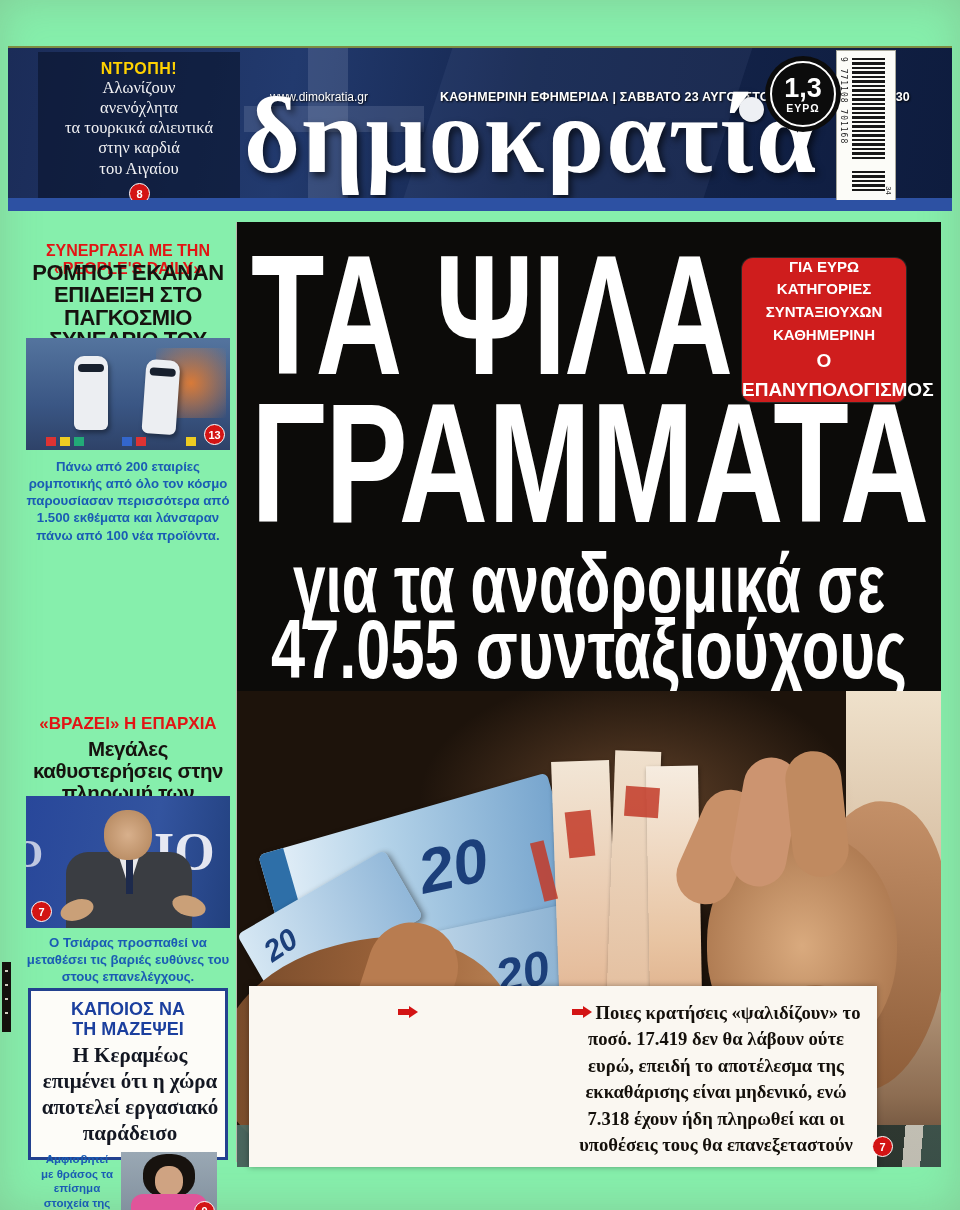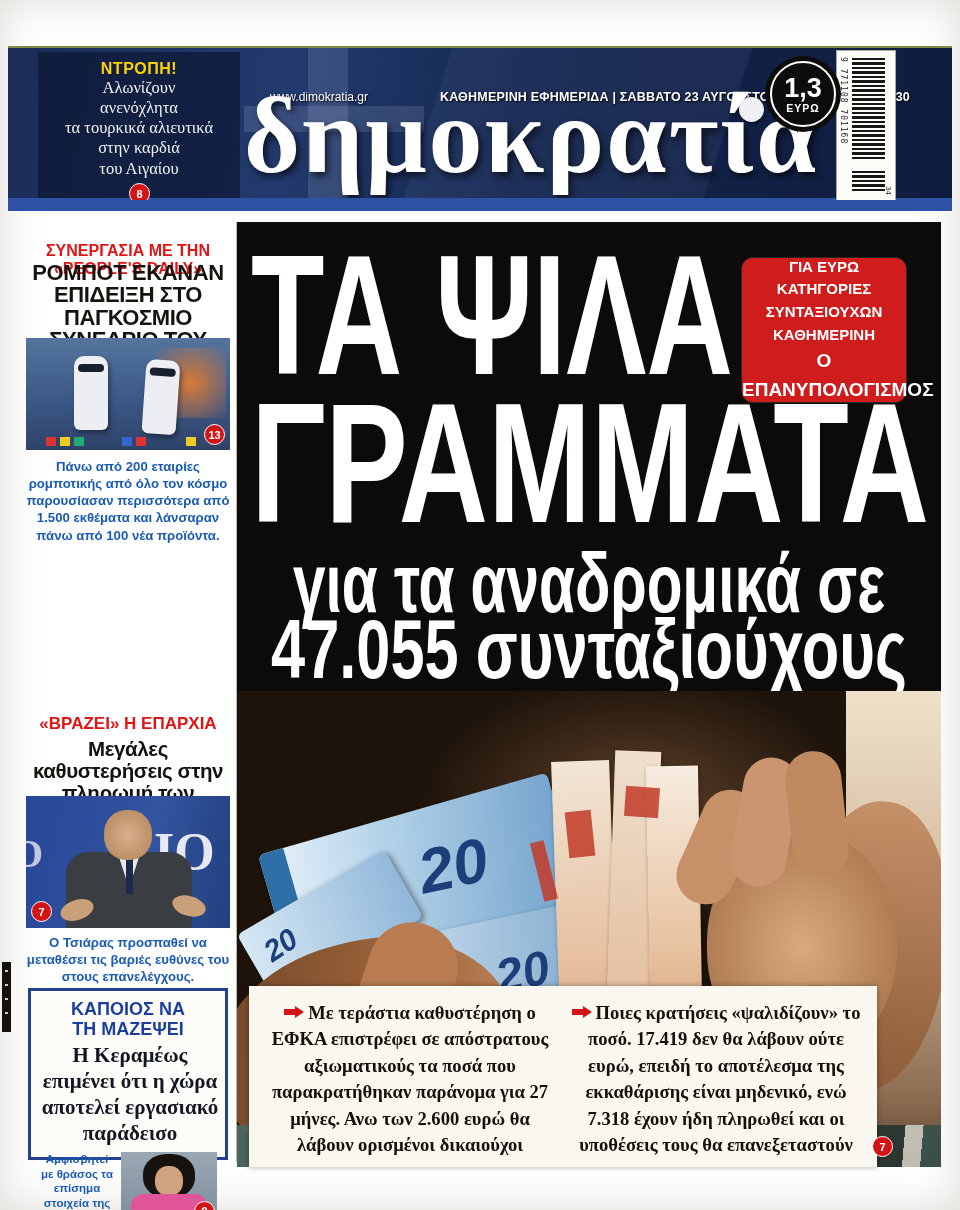--- a/index.html
+++ b/index.html
@@ -1,16 +1,16 @@
 <!DOCTYPE html>
 <html><head>
 <meta charset="utf-8">
 <style>
   html,body{margin:0;padding:0;background:#d8d4c8;}
-  #page{position:relative;width:960px;height:1210px;background:#ffffff;overflow:hidden;
+  #page{position:relative;width:960px;height:1210px;background:#86efac;overflow:hidden;
         font-family:"Liberation Sans",sans-serif;box-shadow:inset 0 0 40px rgba(120,110,90,.25);}
   .abs{position:absolute;}
 
   
   #masthead{left:8px;top:46px;width:944px;height:152px;
     background:linear-gradient(100deg,#1b2c58 0%,#223a6e 30%,#15264e 55%,#0e1c3e 100%);
     border-top:2px solid #7d8c42;overflow:hidden;}
   .flag-bar{position:absolute;background:rgba(210,220,240,.14);}
   #bluestrip{left:8px;top:198px;width:944px;height:13px;background:#2d51a3;}
   #shamebox{left:30px;top:4px;width:202px;height:146px;background:rgba(9,18,42,.6);text-align:center;padding-top:8px;box-sizing:border-box;}
@@ -252,20 +252,20 @@
     <div class="skin" style="left:-20px;top:250px;width:300px;height:220px;background:linear-gradient(110deg,#6e4426,#a0663c 60%,#c08a5c);transform:rotate(-14deg);"></div>
     <div class="skin" style="left:120px;top:230px;width:90px;height:160px;background:#b87c50;transform:rotate(18deg);border-radius:44px;"></div>
     <div class="skin" style="left:30px;top:330px;width:120px;height:70px;background:#935f38;transform:rotate(-20deg);border-radius:36px;"></div>
 
     <div class="cloth"></div>
     <div class="badge" style="right:48px;bottom:10px;">7</div>
   </div>
 
   <div id="summary" class="abs">
     <div class="sum-col">
-      <span class="arrow"><i></i></span><span>Με τεράστια καθυστέρηση ο ΕΦΚΑ επιστρέφει σε απόστρατους αξιωματικούς τα ποσά που παρακρατήθηκαν παράνομα για 27 μήνες. Ανω των 2.600 ευρώ θα λάβουν ορισμένοι δικαιούχοι</span>
+      <span class="arrow"><i></i></span>
     </div>
     <div class="sum-col">
       <span class="arrow"><i></i></span><span>Ποιες κρατήσεις «ψαλιδίζουν» το ποσό. 17.419 δεν θα λάβουν ούτε ευρώ, επειδή το αποτέλεσμα της εκκαθάρισης είναι μηδενικό, ενώ 7.318 έχουν ήδη πληρωθεί και οι υποθέσεις τους θα επανεξεταστούν</span>
     </div>
   </div>
 
 </div>
 
 </body></html>

